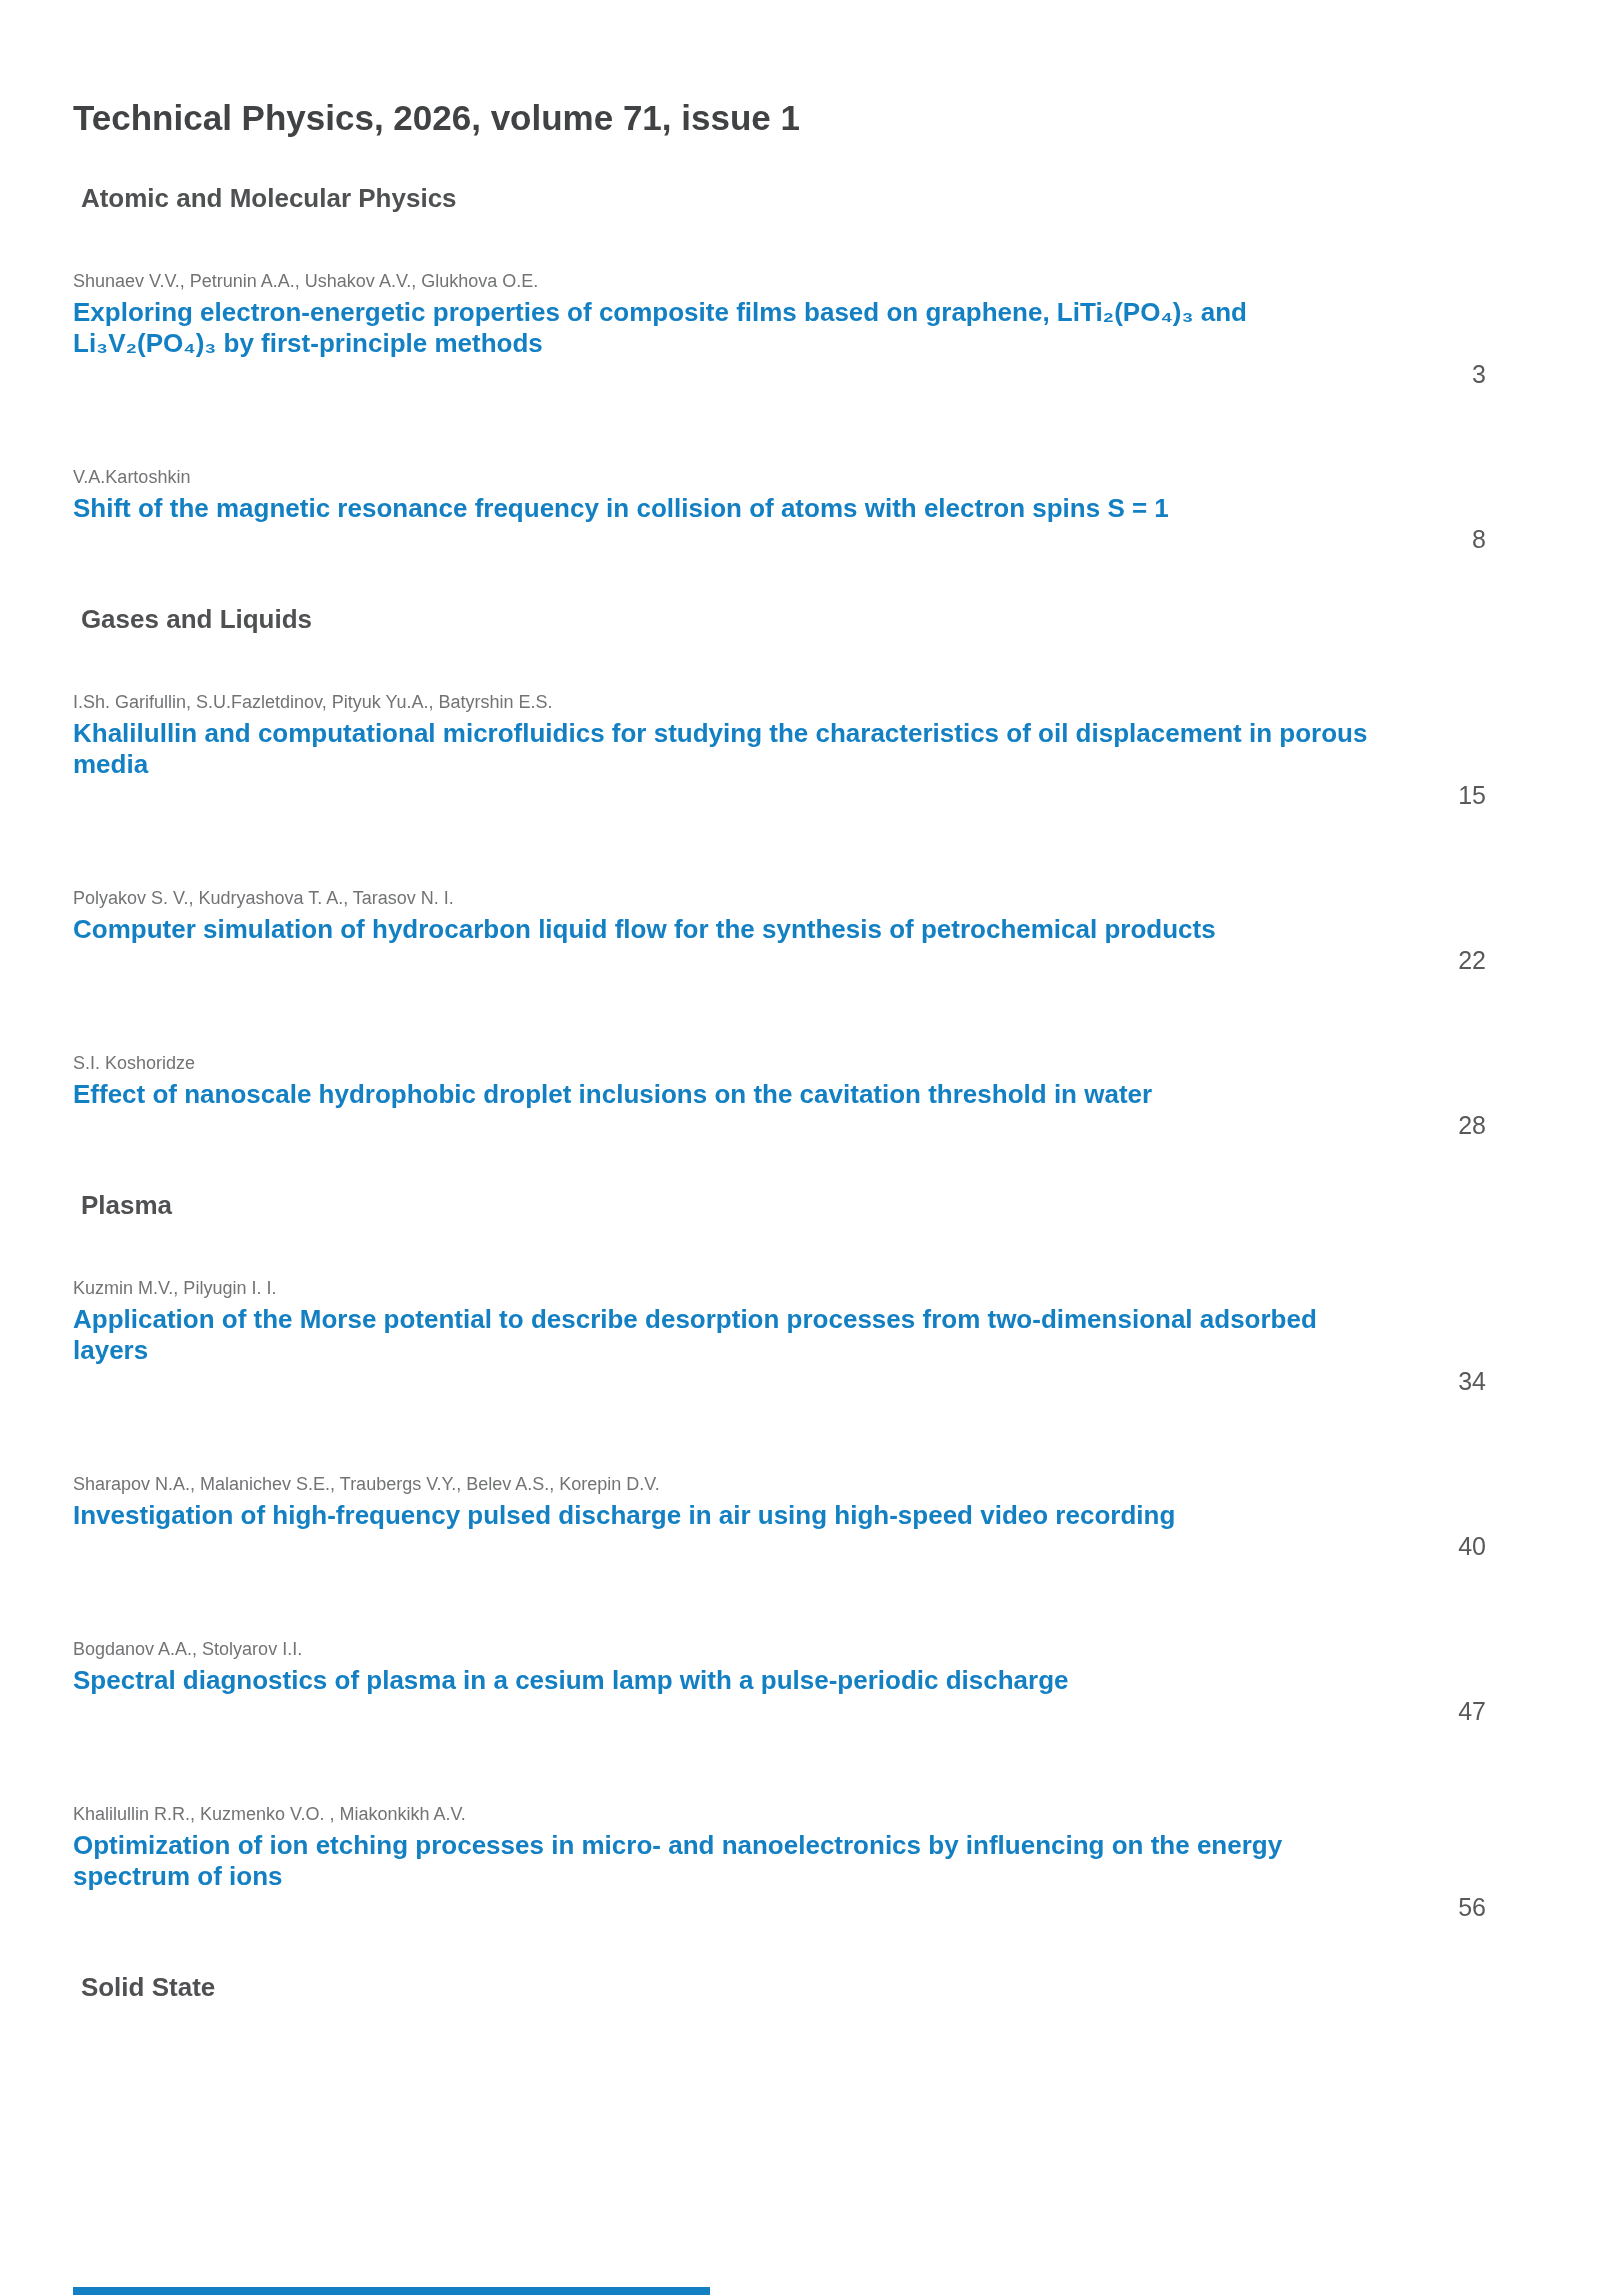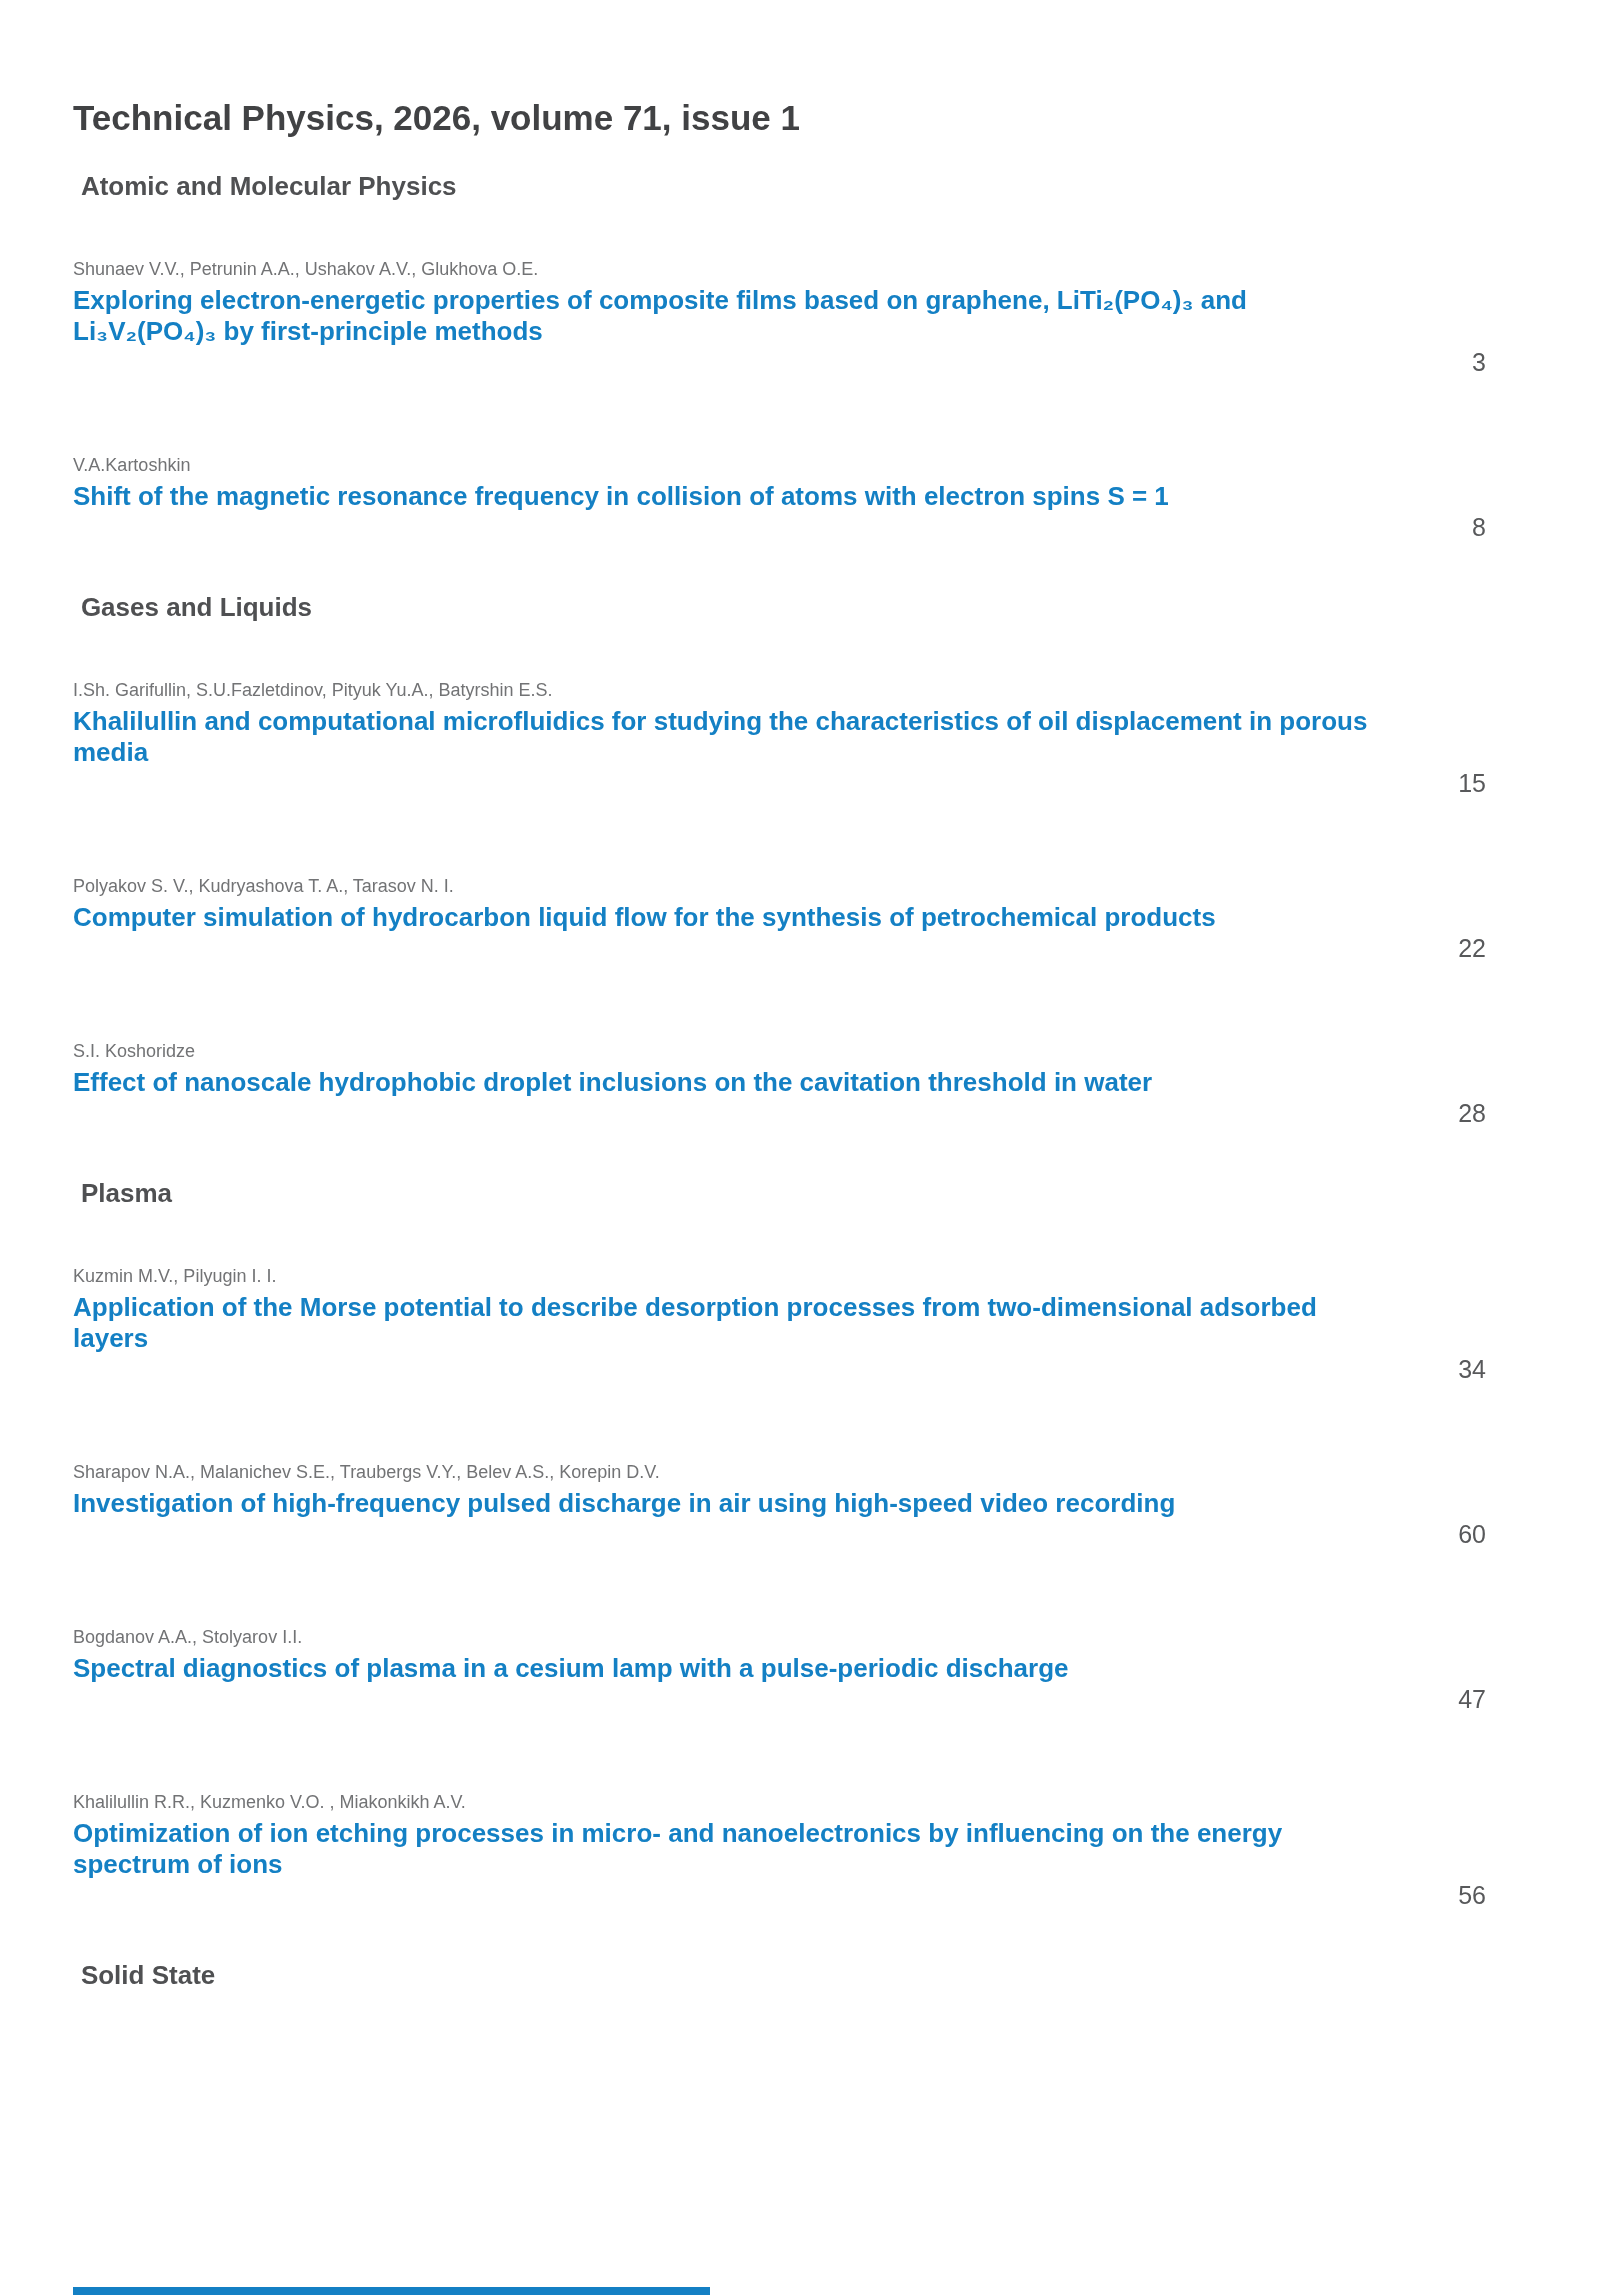--- a/index.html
+++ b/index.html
@@ -16,21 +16,21 @@
     padding: 98px 136px 11px 73px;
   }
   h1.page-title {
     margin: 0; padding: 0;
     font-size: 35px; font-weight: bold;
     color: #414244; line-height: 39px;
     letter-spacing: 0px;
   }
   #sections { }
   section.toc-section { margin-top: 49px; }
-  section.toc-section:first-child { margin-top: 34px; }
+  section.toc-section:first-child { margin-top: 46px; }
   h2.section-heading {
     margin: 0 0 52px 7.9px; padding: 0;
     font-size: 26px; font-weight: bold;
     color: #4f5052; line-height: 31px;
   }
   .article { line-height: 31px; }
   .article + .article { margin-top: 72px; }
   .authors {
     font-size: 18px; font-weight: normal;
     color: #727375;
@@ -107,21 +107,21 @@
     <div class="articles">
   <div class="article">
     <div class="authors">Kuzmin M.V., Pilyugin I. I.</div>
     <a class="title">Application of the Morse potential to describe desorption processes from two-dimensional adsorbed layers</a>
     <div class="pagenum">34</div>
   </div>
 
   <div class="article">
     <div class="authors">Sharapov N.A., Malanichev S.E., Traubergs V.Y., Belev A.S., Korepin D.V.</div>
     <a class="title">Investigation of high-frequency pulsed discharge in air using high-speed video recording</a>
-    <div class="pagenum">60</div>
+    <div class="pagenum">40</div>
   </div>
 
   <div class="article">
     <div class="authors">Bogdanov A.A., Stolyarov I.I.</div>
     <a class="title">Spectral diagnostics of plasma in a cesium lamp with a pulse-periodic discharge</a>
     <div class="pagenum">47</div>
   </div>
 
   <div class="article">
     <div class="authors">Khalilullin R.R., Kuzmenko V.O. , Miakonkikh A.V.</div>

